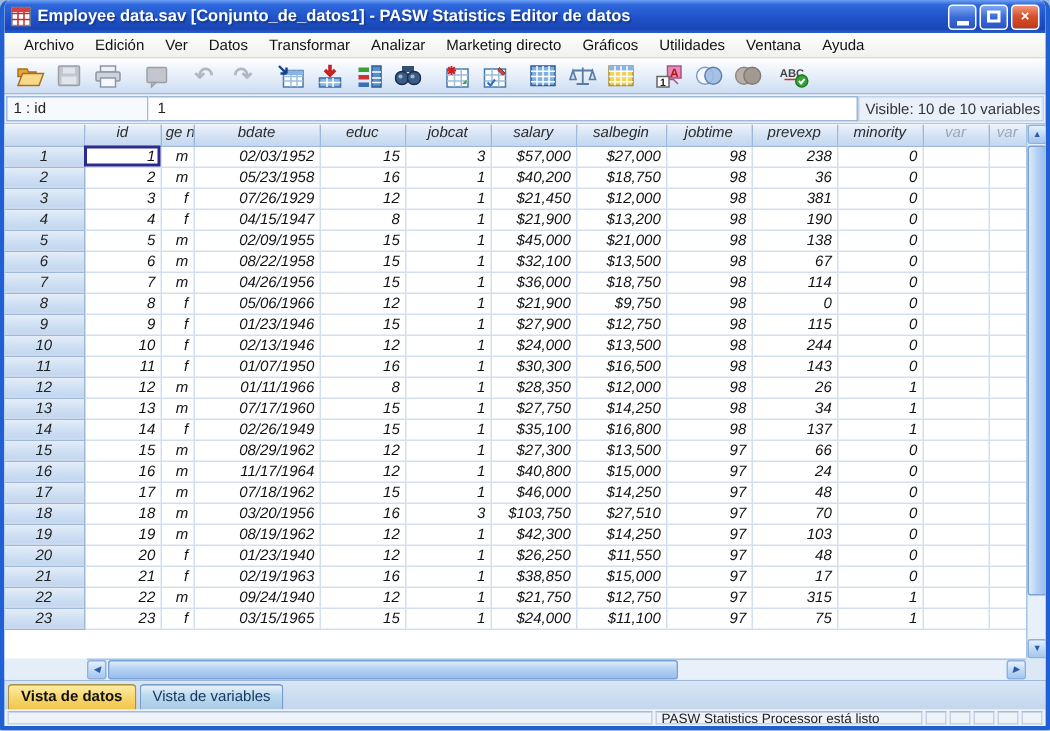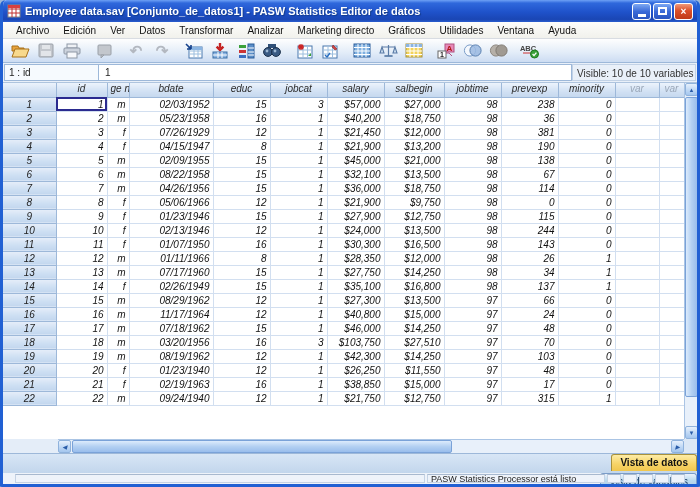--- a/index.html
+++ b/index.html
@@ -67,28 +67,28 @@
   .vsb .thumb{position:absolute;left:0;top:14px;width:13px;height:300px;border:1px solid #7aa2d8;border-radius:2px;
     background:linear-gradient(90deg,#dcebfc,#b3d0f2 50%,#99bdec);}
   .hsb{position:absolute;left:55px;top:356px;width:626px;height:14px;background:#e8f0fa;border-top:1px solid #aac4e4;}
   .hsb .arr.lf{left:0;top:0;} .hsb .arr.rt{right:0;top:0;}
   .hsb .thumb{position:absolute;left:14px;top:0;width:380px;height:13px;border:1px solid #7aa2d8;border-radius:2px;
     background:linear-gradient(180deg,#dcebfc,#b3d0f2 50%,#99bdec);}
   .hsb-filler{position:absolute;left:0;top:356px;width:55px;height:14px;background:#e4edf8;}
   .sbcorner{position:absolute;right:0;top:356px;width:13px;height:14px;background:#dce8f6;}
   
   .tabsbar{height:20px;background:linear-gradient(180deg,#d8e6f6,#c2d6ec);border-top:1px solid #9db8d9;
-    display:flex;align-items:flex-end;padding:0 0 0 2px;gap:2px;flex-direction:column;}
+    display:flex;align-items:flex-end;padding:0 0 0 2px;gap:2px;}
   .tab{font-size:10px;padding:2px 8px 3px;border:1px solid #7a9cc8;border-bottom:none;
     border-radius:3px 3px 0 0;color:#15355f;
     background:linear-gradient(180deg,#eaf2fc,#badbee 40%,#a9c8e8);}
   .tab.active{font-weight:bold;color:#111;border-color:#a8913c;
     background:linear-gradient(180deg,#fdeca6,#f7d468 55%,#f0c64e);}
   
-  .statusbar{height:11px;background:#eef3fa;display:flex;align-items:stretch;gap:2px;padding:1px 12px;}
+  .statusbar{height:11px;background:#eef3fa;display:flex;align-items:stretch;gap:2px;padding:1px 2px;}
   .scell{border:1px solid #c4d2e4;border-top-color:#a8b9cf;background:#eef3fa;}
   .scell.main{flex:1;}
   .scell.msg{width:178px;font-size:9px;color:#222;white-space:nowrap;padding:0 3px;overflow:hidden;line-height:9px;}
   .scell.tiny{width:14px;}
 </style>
 </head>
 <body>
 
 <div class="window">
 
@@ -611,20 +611,35 @@
               <td class="cw4">12</td>
               <td class="cw5">1</td>
               <td class="cw6">$21,750</td>
               <td class="cw7">$12,750</td>
               <td class="cw8">97</td>
               <td class="cw9">315</td>
               <td class="cw10">1</td>
               <td class="cw11"></td>
               <td class="cw12"></td>
             </tr>
+            <tr>
+              <th class="rowhdr cw0">23</th>
+              <td class="cw1">23</td>
+              <td class="cw2 al">f</td>
+              <td class="cw3">03/15/1965</td>
+              <td class="cw4">15</td>
+              <td class="cw5">1</td>
+              <td class="cw6">$24,000</td>
+              <td class="cw7">$11,100</td>
+              <td class="cw8">97</td>
+              <td class="cw9">75</td>
+              <td class="cw10">1</td>
+              <td class="cw11"></td>
+              <td class="cw12"></td>
+            </tr>
           </tbody>
       </table>
     </div>
     <div class="vsb">
       <span class="arr up">▲</span>
       <span class="thumb"></span>
       <span class="arr dn">▼</span>
     </div>
     <div class="hsb-filler"></div>
     <div class="hsb">

